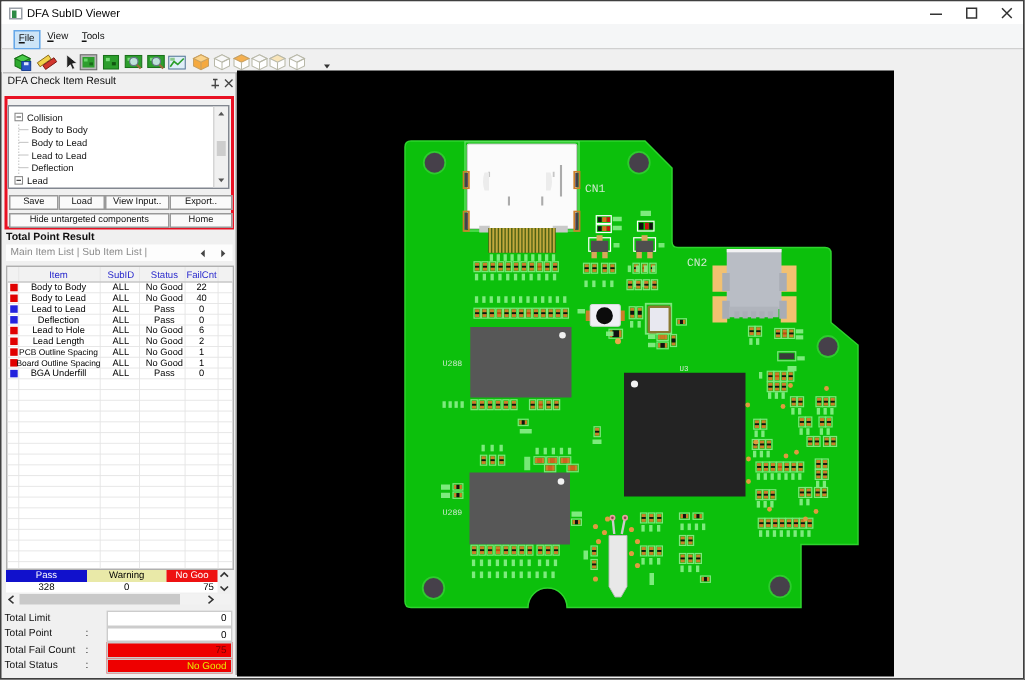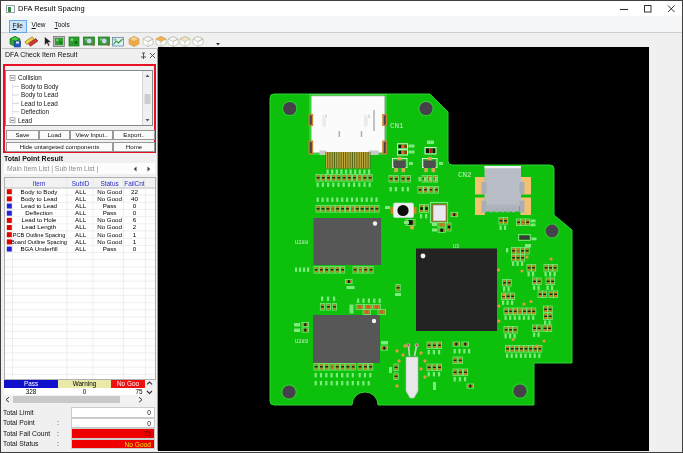--- a/index.html
+++ b/index.html
@@ -17,21 +17,21 @@
 .tree{width:146px;height:54px;background:#fff;border:1px solid #828790;overflow:hidden;}
 .sbv{position:absolute;right:0;top:0;width:9px;height:100%;background:#f0f0f0;border-left:1px solid #d5d5d5;}
 .btn{position:absolute;height:7.5px;background:#fafafa;border:1px solid #999999;font-size:6.2px;color:#111;text-align:center;}
 svg{display:block;}
 </style></head><body>
 <div class="win">
 <div class="abs titlebar"></div>
     <div class="abs appicon">
       <div style="position:absolute;left:0.5px;top:0.5px;width:3.5px;height:5px;background:#2e8b45;"></div>
     </div>
-    <div class="abs title">DFA Result Spacing</div>
+    <div class="abs title">DFA SubID Viewer</div>
     <svg class="abs" style="left:616px;top:3px;" width="62" height="10">
       <path d="M3,5.5 L11,5.5" stroke="#333" stroke-width="1.1"></path>
       <rect x="27.5" y="1.5" width="6.5" height="6.5" fill="none" stroke="#333" stroke-width="1"></rect>
       <path d="M51,1.5 L57.5,8 M57.5,1.5 L51,8" stroke="#333" stroke-width="1"></path>
     </svg>
     <div class="abs menubar"></div>
     <div class="abs mitem mfile" style="left:8px;top:19px;"><span style="text-decoration:underline">F</span>ile</div>
     <div class="abs mitem" style="left:28px;top:19px;"><span style="text-decoration:underline">V</span>iew</div>
     <div class="abs mitem" style="left:51px;top:19px;"><span style="text-decoration:underline">T</span>ools</div>
     <div class="abs toolbar">
@@ -105,21 +105,21 @@
           <path d="M6,6.5 L6,11.5" stroke="#b8b8a8" stroke-width="0.7"></path>
         </g>
         <g transform="translate(191,0)">
           <path d="M1,4 L6,1.5 L11,4 L11,9 L6,11.5 L1,9 Z" fill="#ffffff" stroke="#b8b8a8" stroke-width="0.7"></path>
           <path d="M1,4 L6,6.5 L11,4 L6,1.5 Z" fill="#f8f8f8" stroke="#b8b8a8" stroke-width="0.7"></path>
           <path d="M6,6.5 L6,11.5 M6,6.5 L11,4" stroke="#b8b8a8" stroke-width="0.7" fill="none"></path>
         </g>
         <path d="M215,8 l4,0 l-2,2.6 Z" fill="#333"></path>
       </svg>
     </div>
-    <div class="abs" style="left:157px;top:46px;width:491px;height:404px;background:#000;">
+    <div class="abs" style="left:157px;top:46px;width:438px;height:404px;background:#000;">
       <svg width="525" height="404">
         <g transform="translate(-157,-46)">
           <path d="M 273,93 L 429,93 L 447,111 L 447,160 Q 447,164 451,164 L 549,164 Q 553,164 553,168 L 553,214 L 571,229 L 571,362 L 533,362 L 533,404 L 377,404 A 13,13 0 0 0 351,404 L 273,404 Q 269,404 269,400 L 269,97 Q 269,93 273,93 Z" fill="#0cc00c" stroke="#2ed32e" stroke-width="1"></path>
 <circle cx="288.7" cy="107.5" r="7.8" fill="#2ecb2e"></circle>
 <circle cx="288.7" cy="107.5" r="6.6" fill="#46404a"></circle>
 <circle cx="425.0" cy="107.5" r="7.8" fill="#2ecb2e"></circle>
 <circle cx="425.0" cy="107.5" r="6.6" fill="#46404a"></circle>
 <circle cx="551.0" cy="230.0" r="7.6" fill="#2ecb2e"></circle>
 <circle cx="551.0" cy="230.0" r="6.4" fill="#46404a"></circle>
 <circle cx="519.0" cy="390.0" r="7.8" fill="#2ecb2e"></circle>

